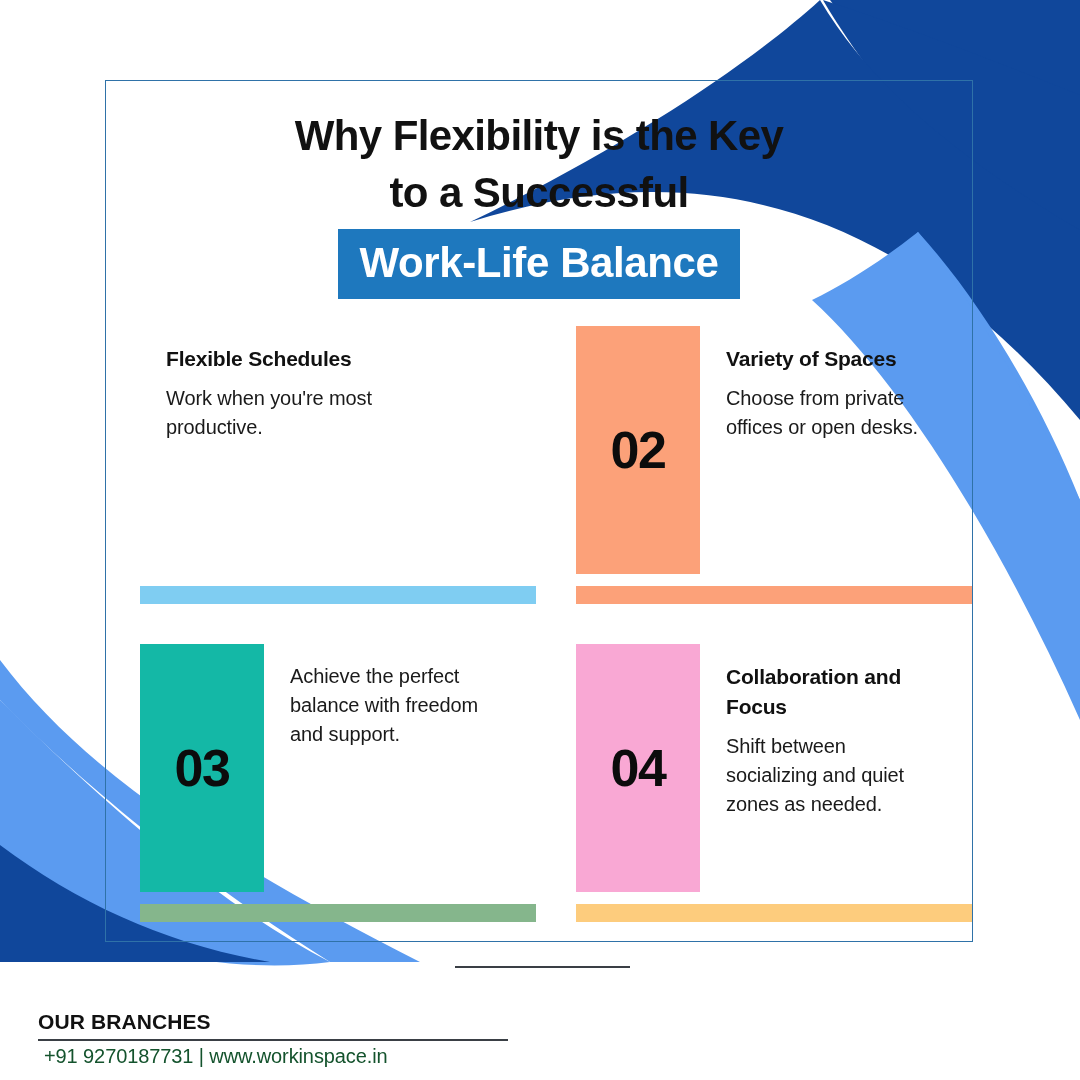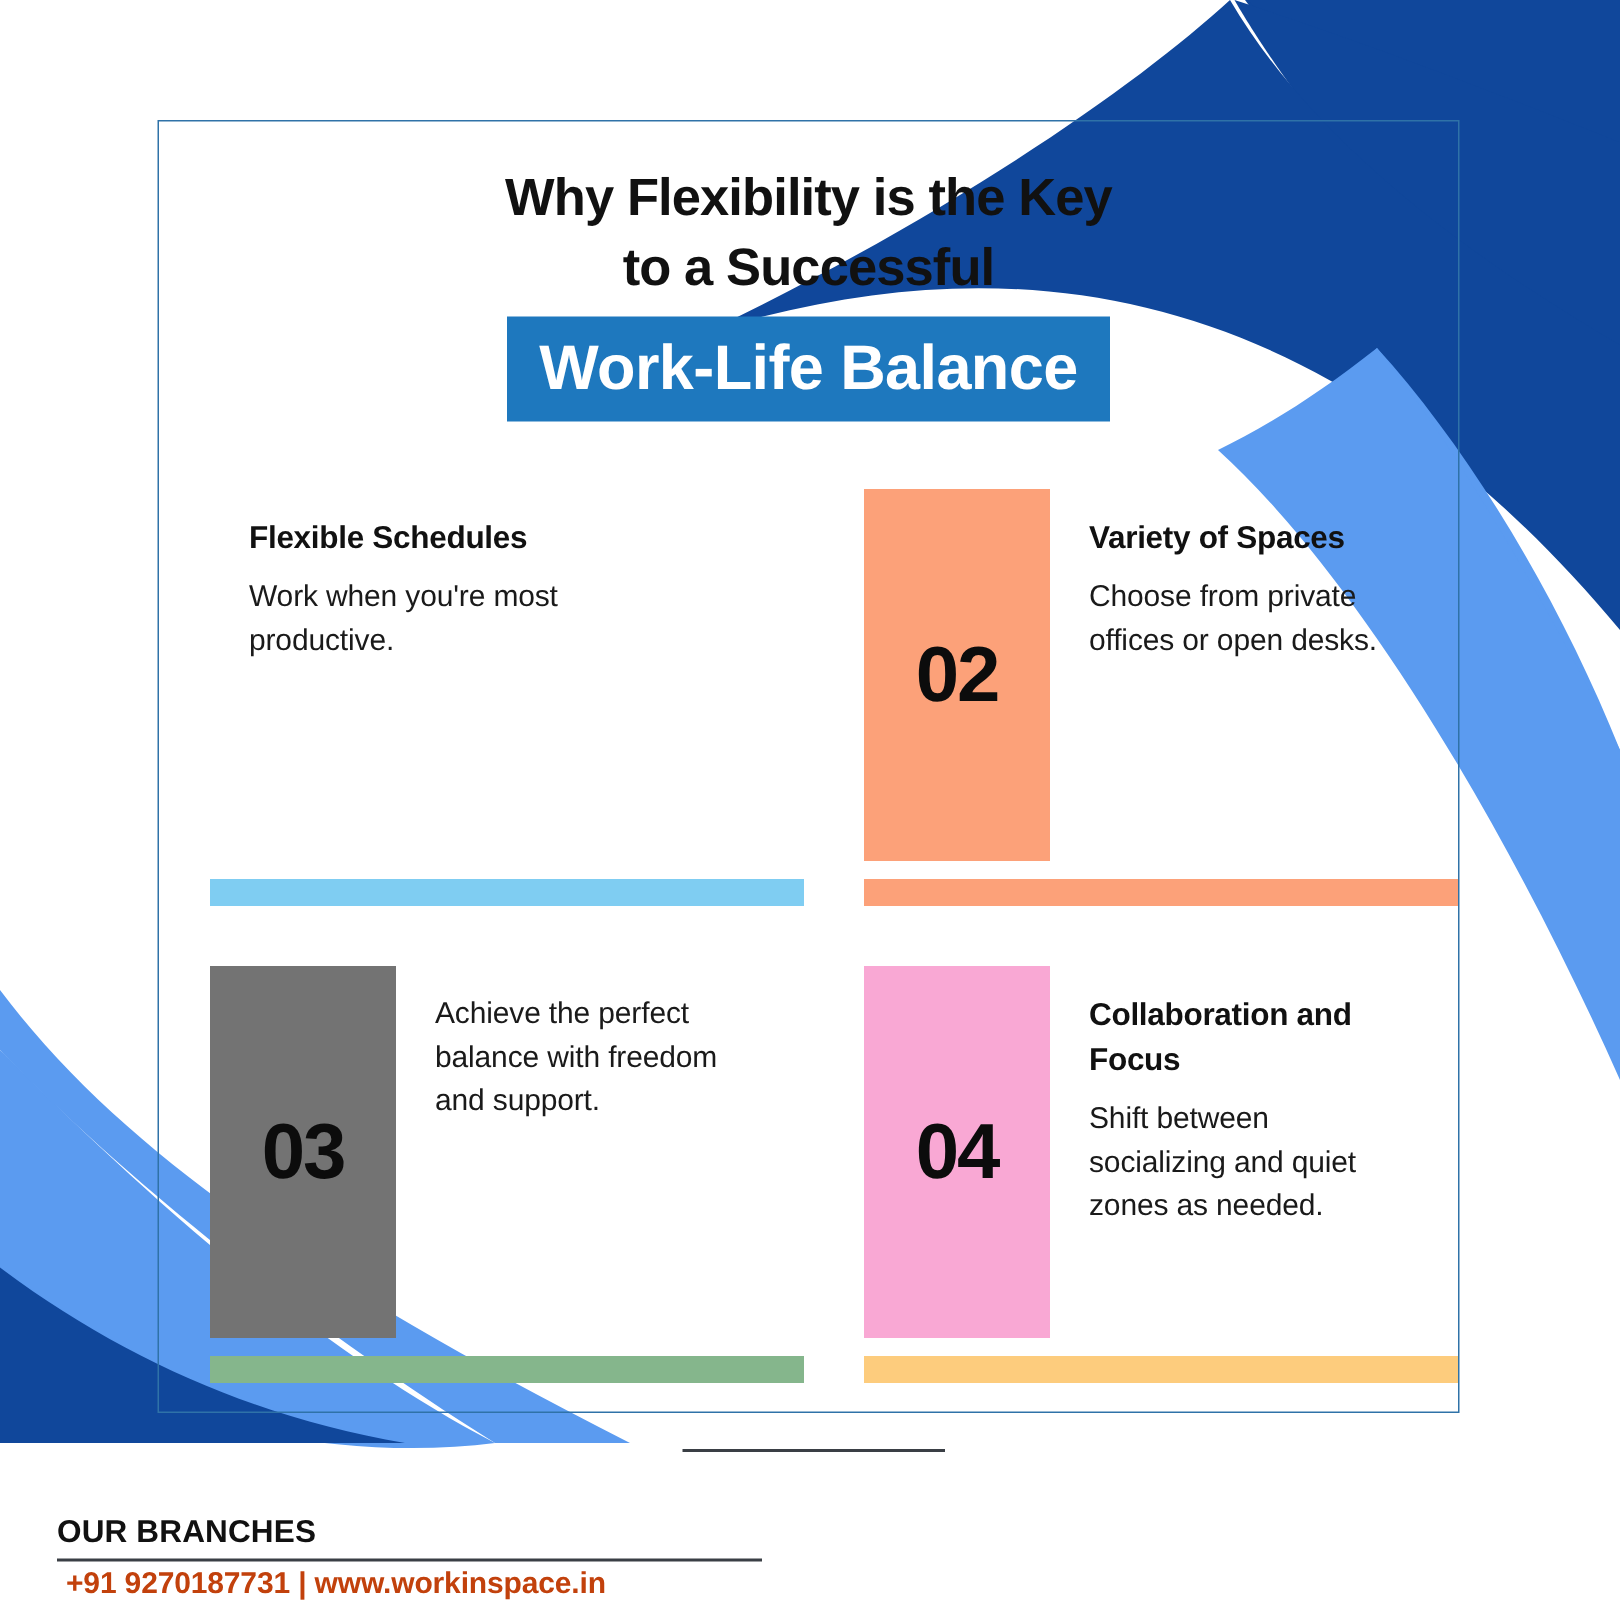--- a/index.html
+++ b/index.html
@@ -41,21 +41,21 @@
 
   
   .headline {
     position: absolute;
     left: 105px;
     top: 108px;
     width: 868px;
     text-align: center;
   }
   .headline-line {
-    font-size: 35px;
+    font-size: 42px;
     font-weight: 700;
     letter-spacing: -0.6px;
     color: #111111;
     line-height: 1.35;
     display: block;
   }
   .headline-hl-wrap {
     display: block;
     margin-top: 8px;
   }
@@ -179,22 +179,22 @@
     white-space: nowrap;
   }
   .branches-rule {
     width: 470px;
     height: 2px;
     background: #3a3f45;
     margin: 4px 0 2px 0;
   }
   .branches-contact {
     font-size: 20px;
-    font-weight: 700;
-    color: #c2410c;
+    font-weight: 400;
+    color: #14532d;
     letter-spacing: -0.1px;
     line-height: 1.3;
     margin: 0;
     padding-left: 6px;
     white-space: nowrap;
   }
 </style>
 </head>
 <body>
 
@@ -256,21 +256,21 @@
         <div class="card-text">
           <p class="card-title">Variety of Spaces</p>
           <p class="card-desc">Choose from private offices or open desks.</p>
         </div>
       </div>
       <div class="card-bar" style="background:#FCA179"></div>
     </div>
 
     <div class="card left">
       <div class="card-body">
-        <div class="num-block" style="background:#737373">
+        <div class="num-block" style="background:#14b8a6">
           <span class="num-text">03</span>
         </div>
         <div class="card-text">
           <p class="card-desc">Achieve the perfect balance with freedom and support.</p>
         </div>
       </div>
       <div class="card-bar" style="background:#85B68C"></div>
     </div>
 
     <div class="card right">

